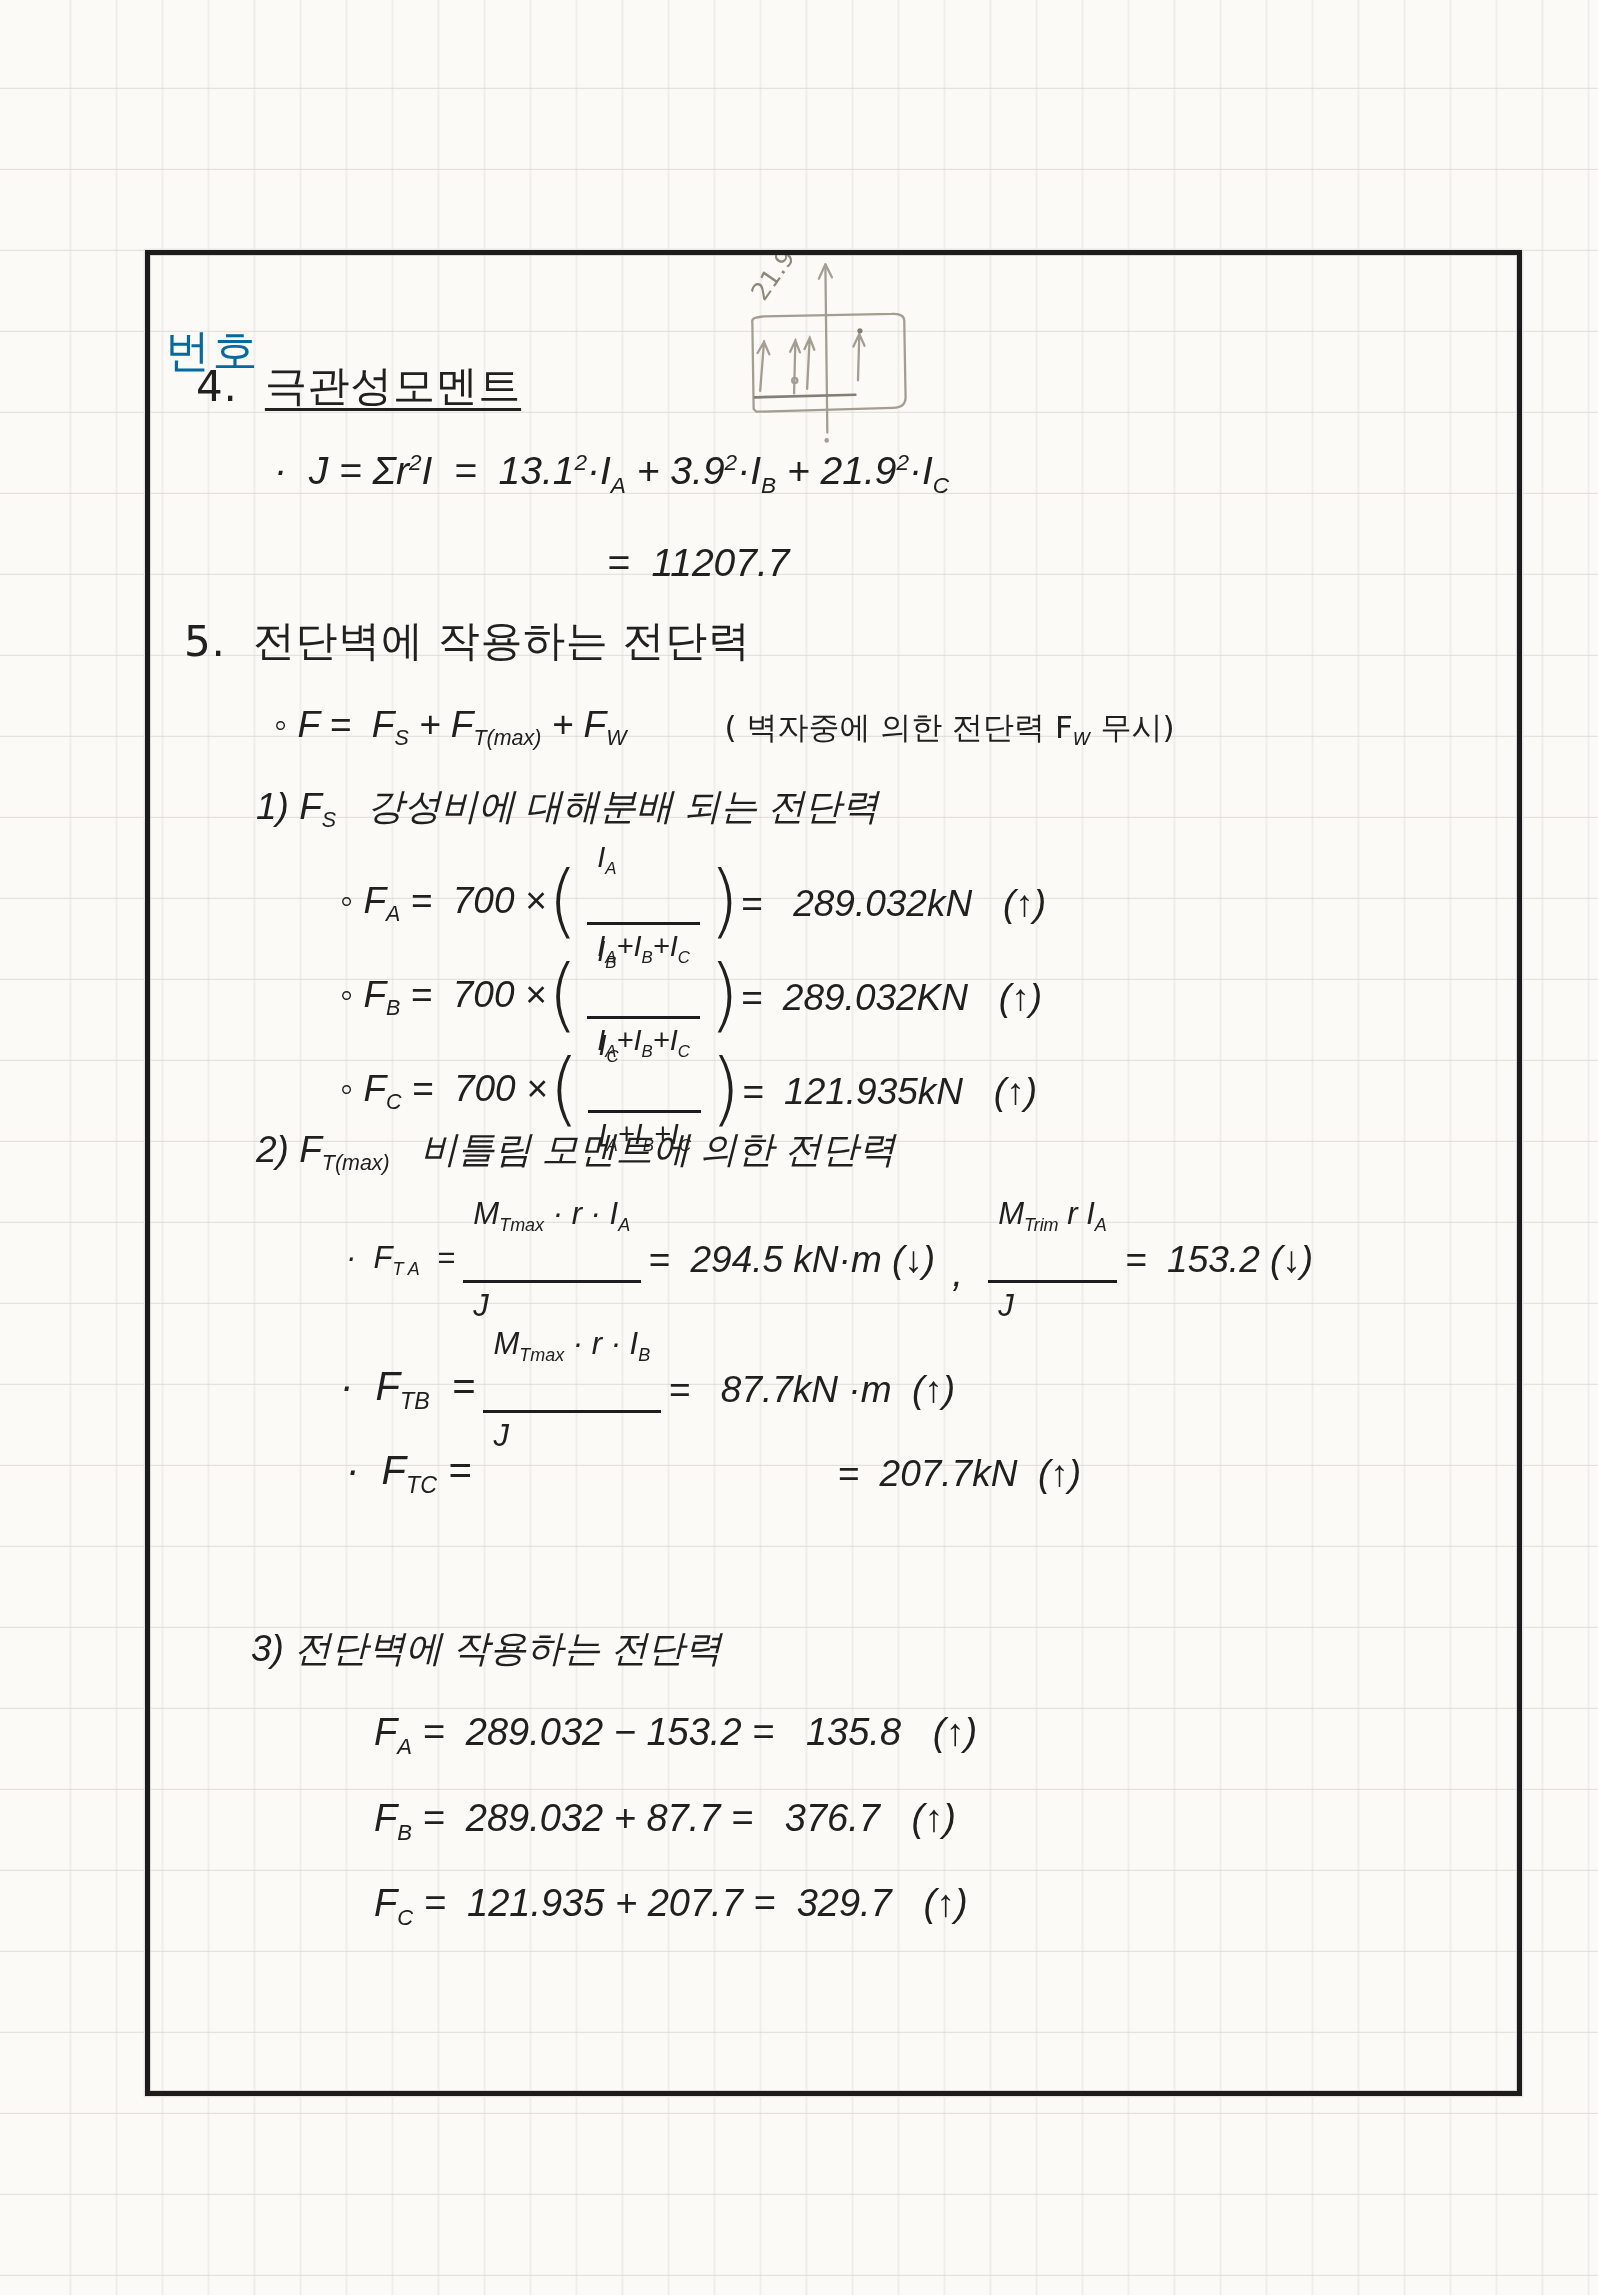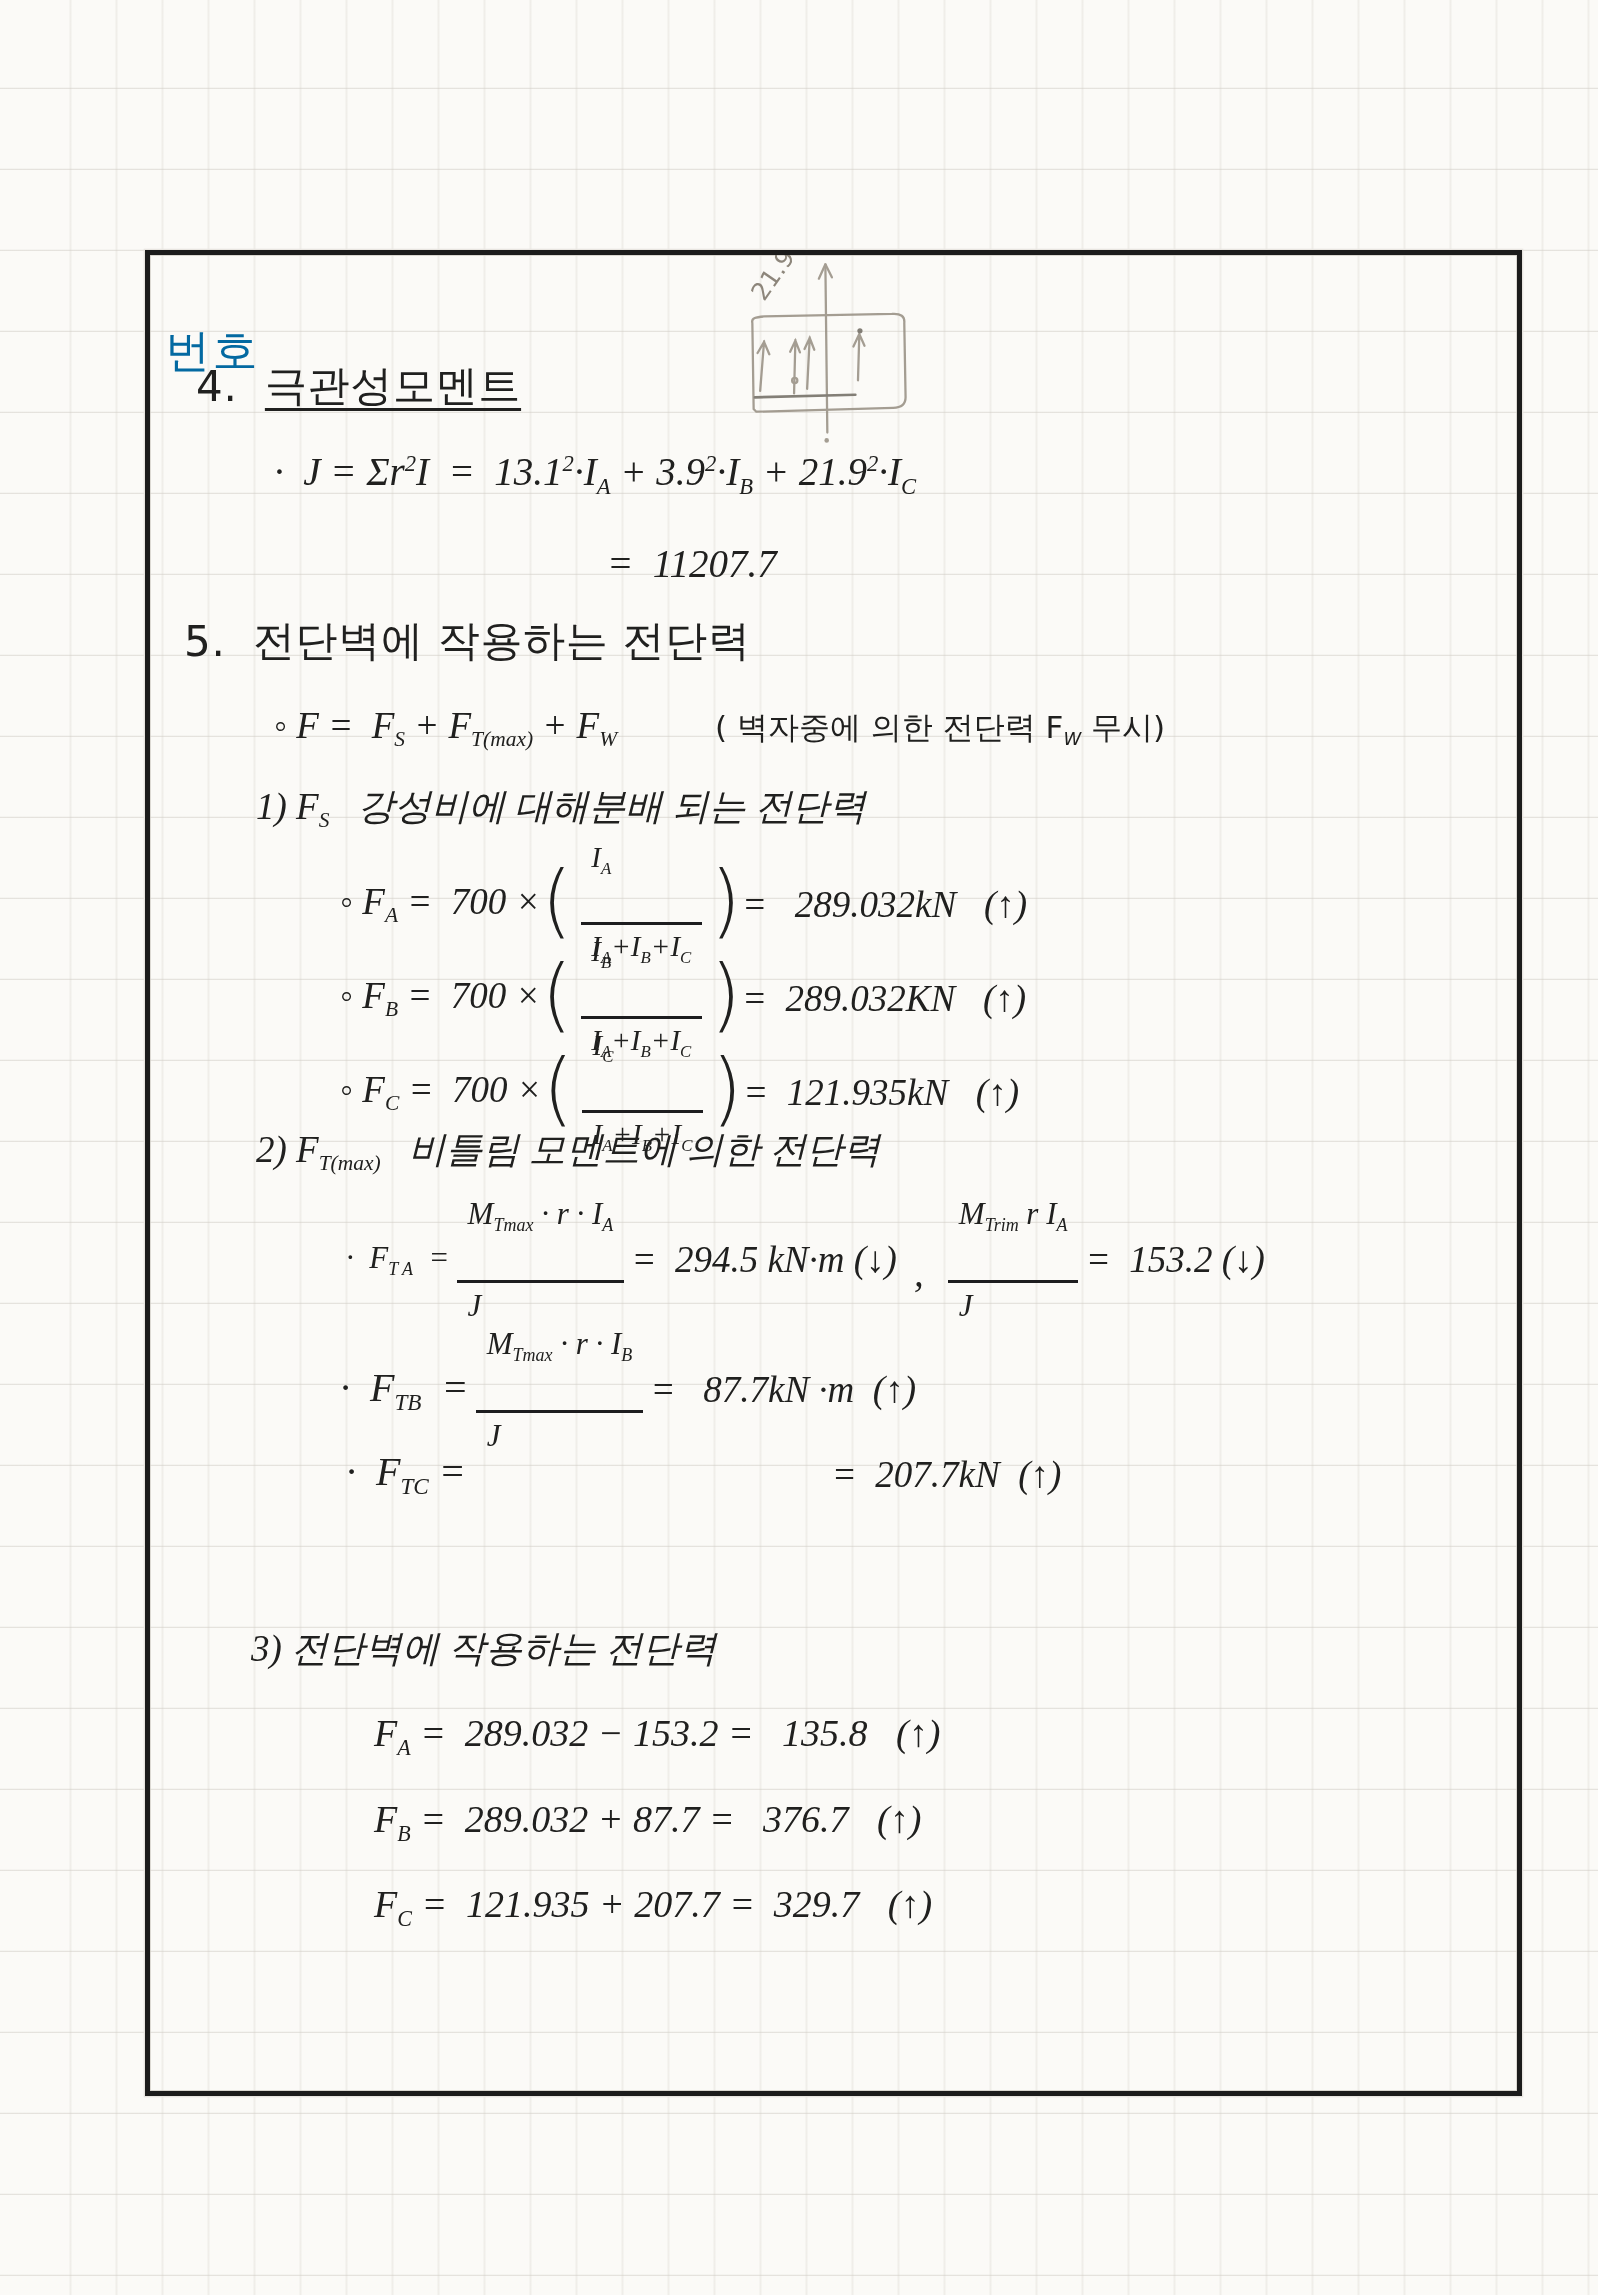--- a/index.html
+++ b/index.html
@@ -13,21 +13,21 @@
     font-family:"DejaVu Sans", sans-serif;
     color:#20201f;
   }
   .frame{
     position:absolute;left:145px;top:250px;width:1367px;height:1836px;
     border:5.9px solid #1c1c1c; box-shadow:0 0 0 1.3px #e8e5e0, inset 0 0 0 0.7px #cfcbc4;
     background:transparent;
   }
   .line{position:absolute;white-space:pre;display:flex;align-items:center;}
   .kr{font-family:"DejaVu Sans", sans-serif;white-space:pre;}
-  .math{font-family:Liberation Serif, serif;font-style:italic;white-space:pre;}
+  .math{font-family:Liberation Sans, sans-serif;font-style:italic;white-space:pre;}
   sub{font-size:58%;font-style:italic;}
   sup{font-size:58%;}
   .heading{font-size:42px;letter-spacing:0.7px;}
   .heading .no{margin-right:27.4px;}
   .underlined{text-decoration:underline;text-decoration-thickness:2.6px;text-underline-offset:7.8px;text-align:right;}
   .eq{font-size:37px;}
   .frac{display:inline-flex;flex-direction:column;margin:0 7.8px;line-height:1.15;}
   .frac .num{font-size:29px;padding:0 10.4px 3.9px;}
   .frac .den{font-size:29px;border-top:3.3px solid #1d1d1f;padding:5.2px 10.4px 0;margin-top:40px;}
   .frac.big .num,.frac.big .den{font-size:31px;}

